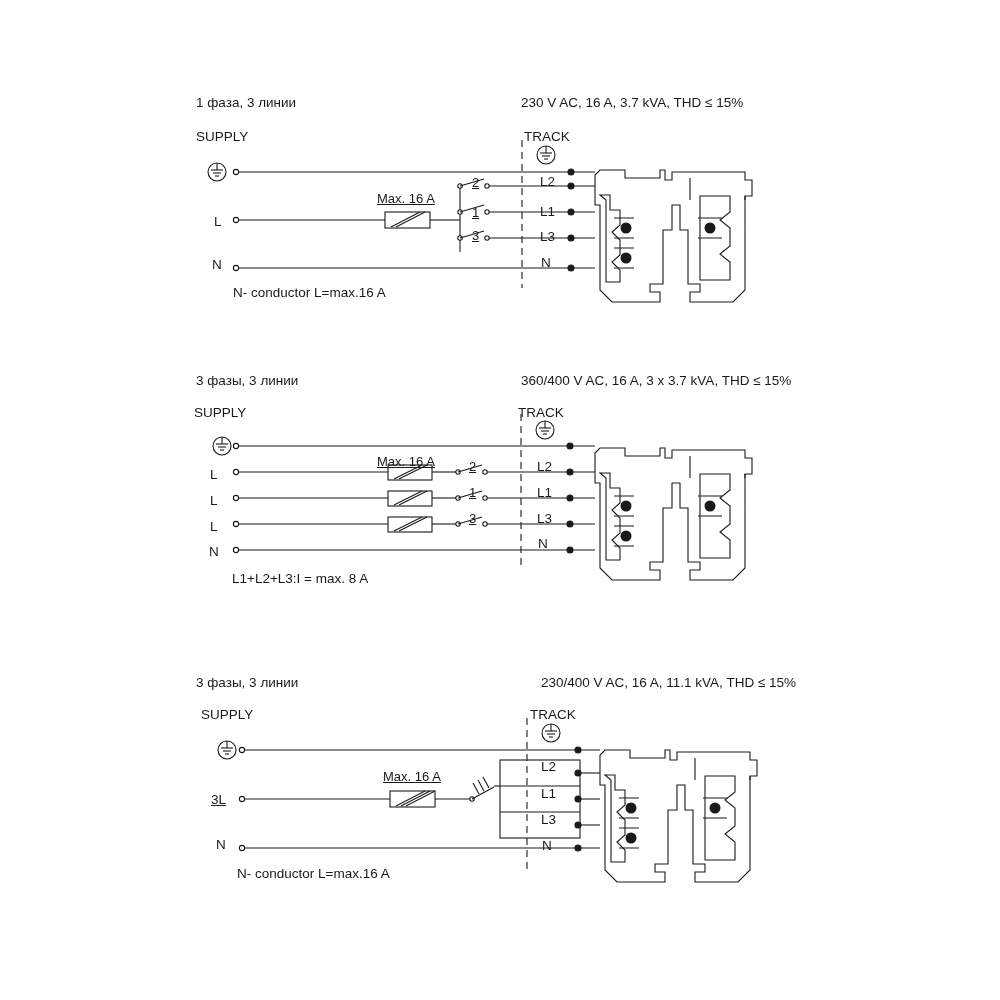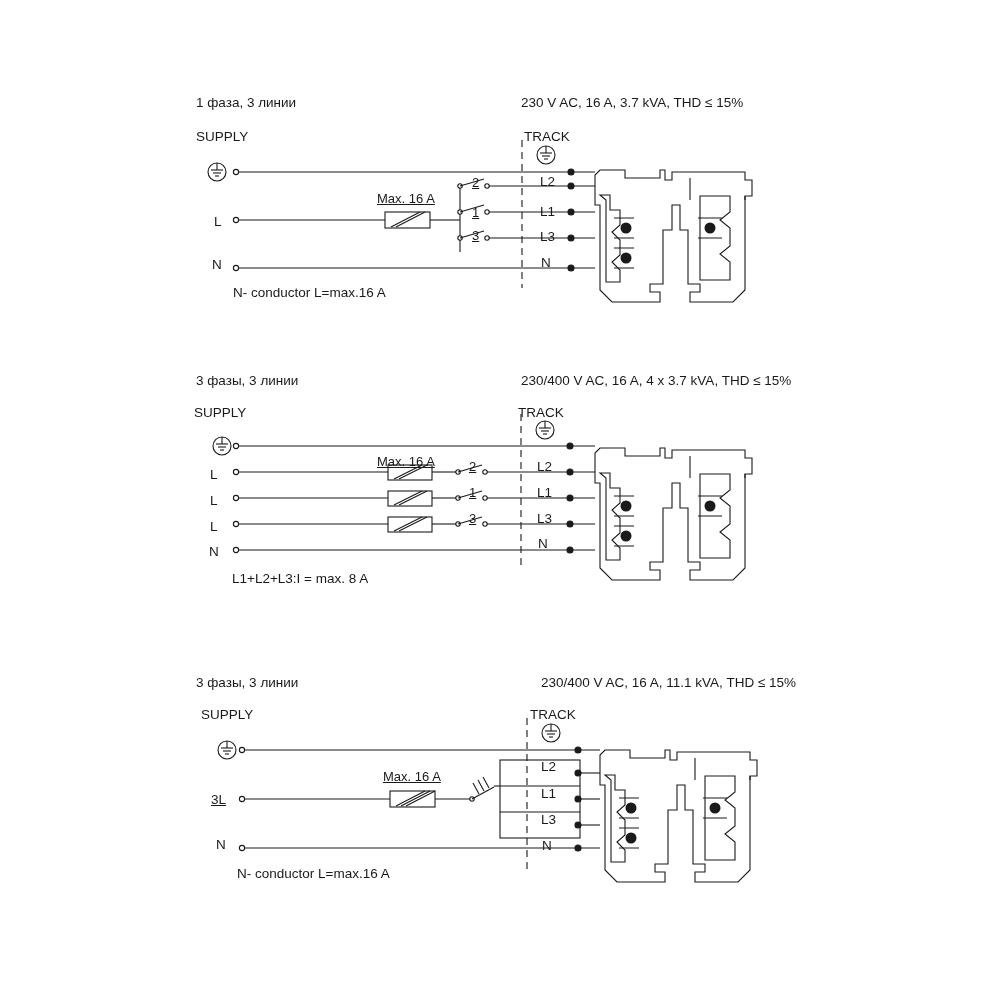--- a/index.html
+++ b/index.html
@@ -146,21 +146,21 @@
           <path d="M700,196 L730,196 L730,212 L720,220 L730,228 L730,246 L720,254
                    L730,262 L730,280 L700,280 Z"></path>
           <path d="M690,178 L690,200 M745,200 L745,196"></path>
         </g>
       </g>
     </svg>
   </div>
 
   <div class="diagram" style="top:278px;height:340px;">
     <div class="lbl" style="left:196px;top:96px;">3 фазы, 3 линии</div>
-    <div class="lbl" style="left:521px;top:96px;">230/400 V AC, 16 A, 4 x 3.7 kVA, THD ≤ 15%</div>
+    <div class="lbl" style="left:521px;top:96px;">360/400 V AC, 16 A, 3 x 3.7 kVA, THD ≤ 15%</div>
     <div class="lbl" style="left:194px;top:128px;">SUPPLY</div>
     <div class="lbl" style="left:518px;top:128px;">TRACK</div>
 
     <div class="lbl" style="left:210px;top:190px;">L</div>
     <div class="lbl" style="left:210px;top:216px;">L</div>
     <div class="lbl" style="left:210px;top:242px;">L</div>
     <div class="lbl" style="left:209px;top:267px;">N</div>
 
     <div class="lbl small" style="left:377px;top:177px;">Max. 16 A</div>
 

